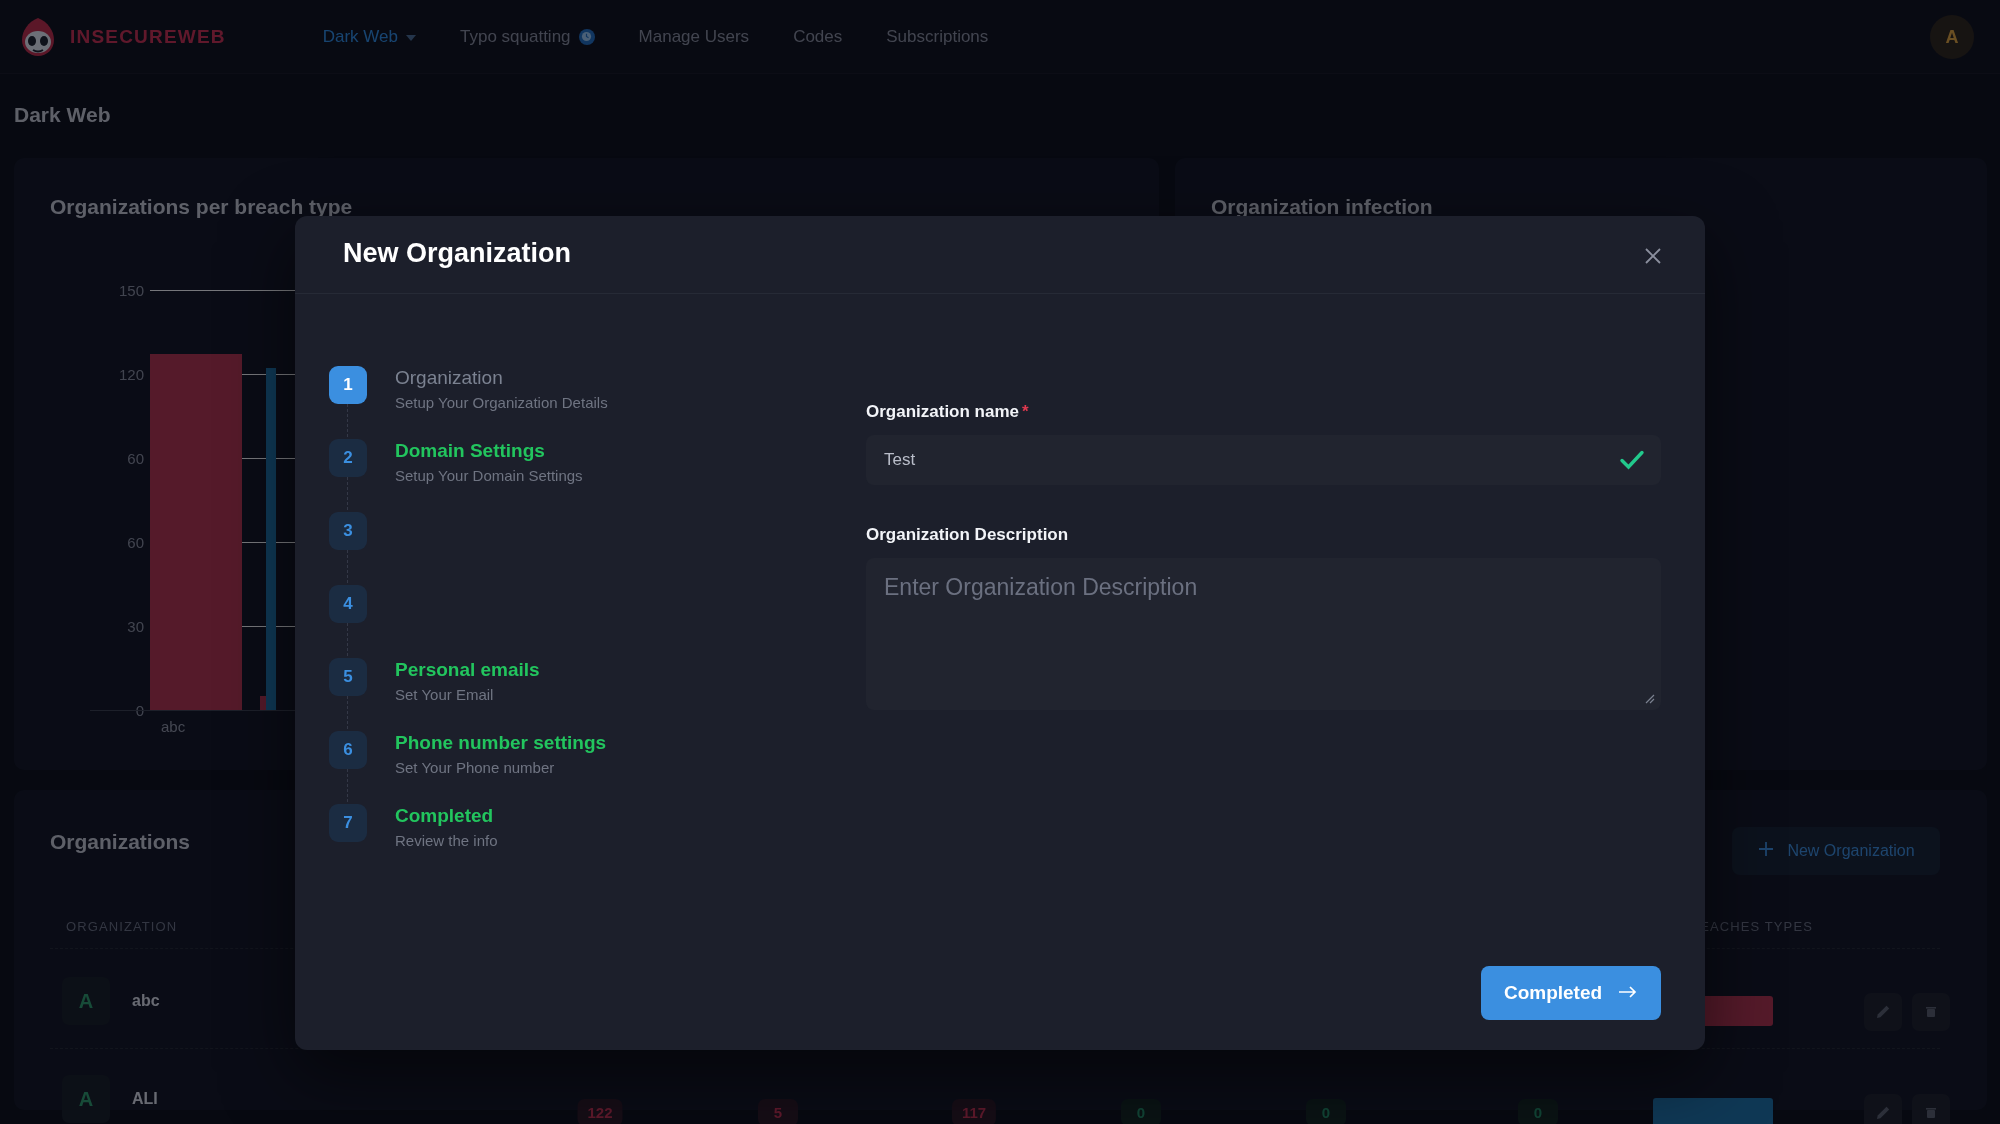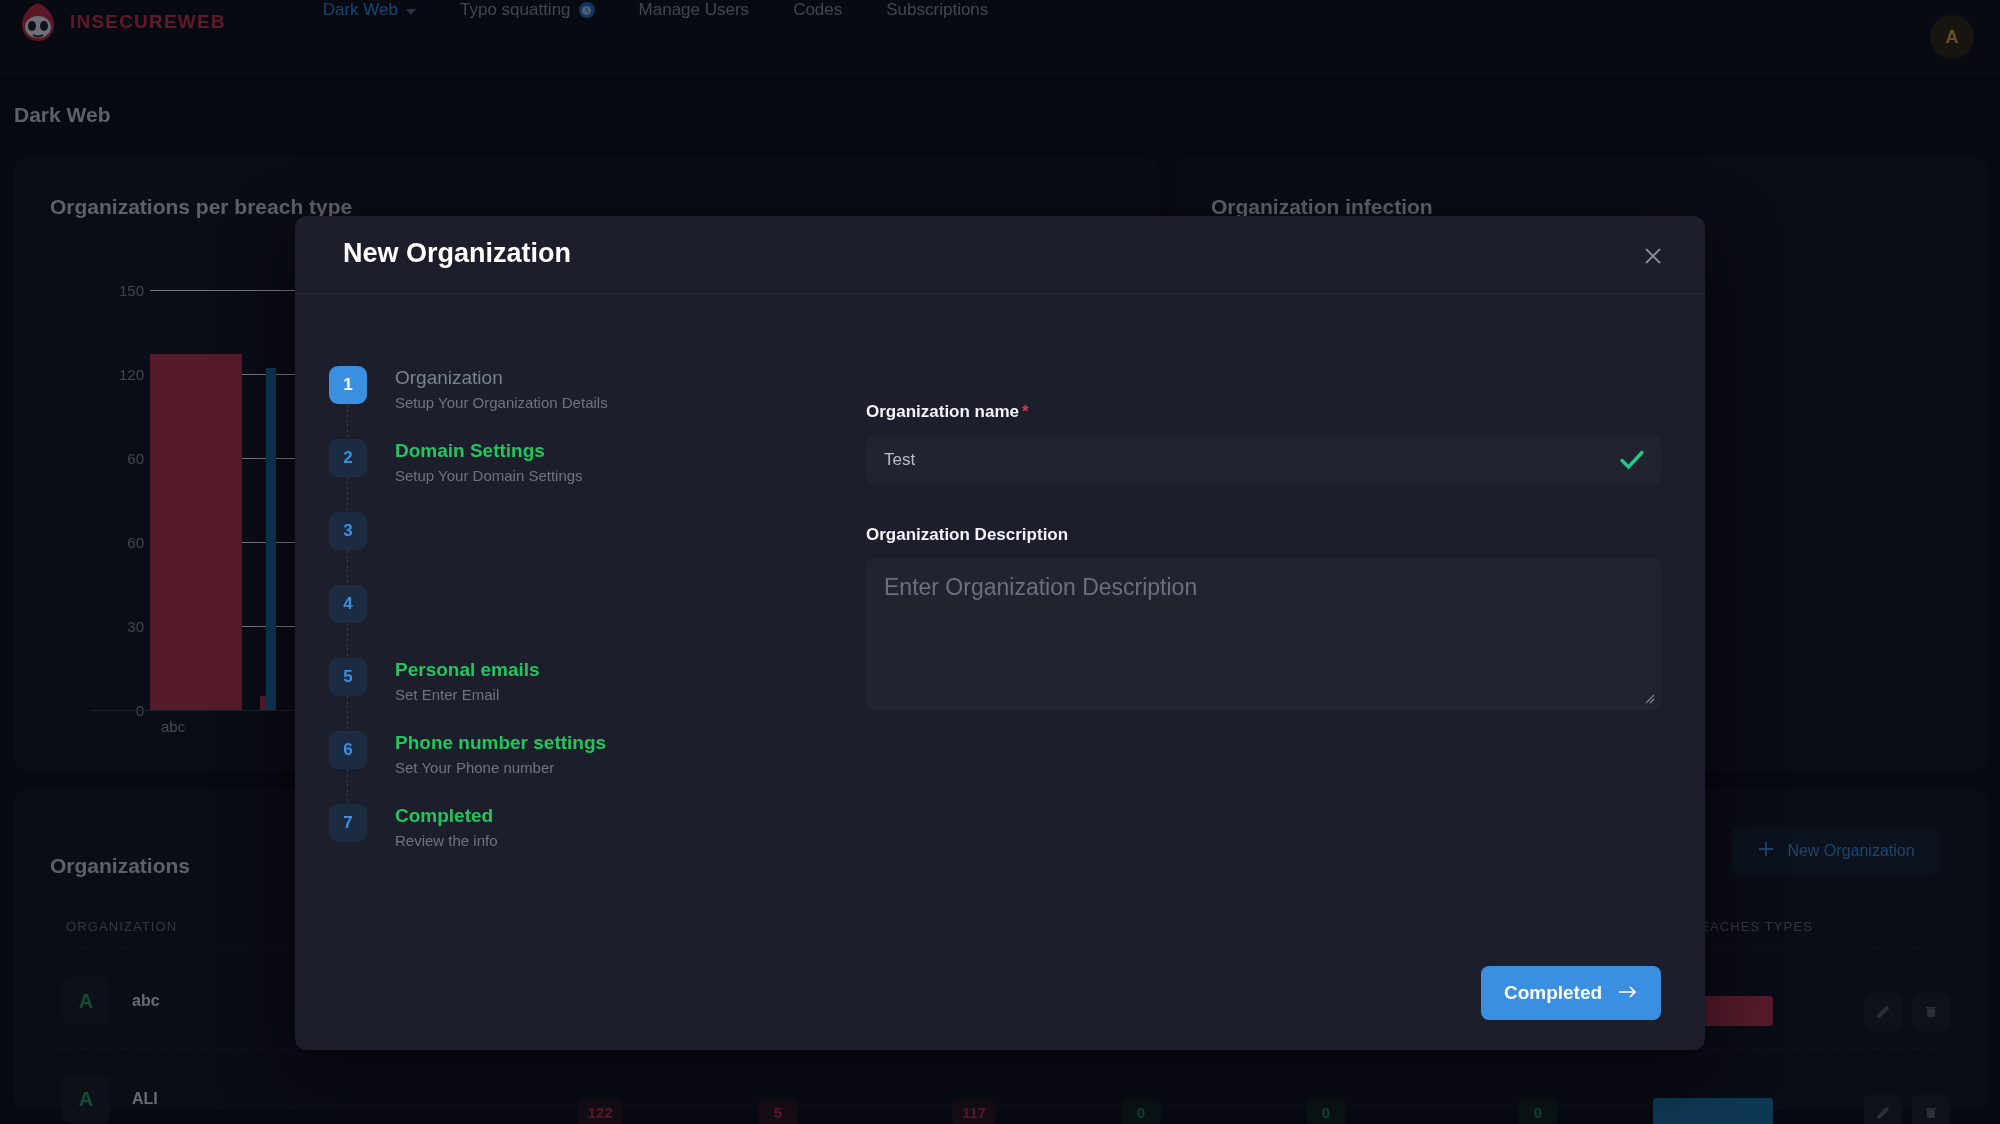--- a/index.html
+++ b/index.html
@@ -8,21 +8,21 @@
     background: #0a0c14;
     font-family: "Liberation Sans", sans-serif;
     overflow: hidden;
   }
   #root { position: relative; width: 2000px; height: 1124px; overflow: hidden; }
 
   
   .navbar {
     position: absolute; top: 0; left: 0; width: 2000px; height: 74px;
     background: #0d0f17;
-    display: flex; align-items: flex-start;
+    display: flex; align-items: center;
     border-bottom: 1px solid #14161f;
     z-index: 5;
   }
   .brand { display: flex; align-items: center; gap: 10px; margin-left: 16px; }
   .brand-mark { width: 44px; height: 44px; }
   .brand-text {
     color: #cf2e4f; font-size: 19px; font-weight: 700;
     letter-spacing: 1.2px;
   }
   .nav-links { display: flex; align-items: center; margin-left: 75px; gap: 0; }
@@ -79,21 +79,21 @@
     white-space: nowrap;
   }
   .axis-x { position: absolute; left: 90px; top: 710px; width: 230px; height: 1px; background: #3b3f4d; }
   .bar { position: absolute; bottom: 0; }
   .xcat { position: absolute; top: 718px; color: #9296a4; font-size: 15px; }
 
   
   .card-bottom { left: 14px; top: 790px; width: 1973px; height: 320px; }
   .org-heading {
     position: absolute; left: 50px; top: 830px;
-    color: #c9ccd6; font-size: 21px; font-weight: 700; margin-top: 24px;
+    color: #c9ccd6; font-size: 21px; font-weight: 700;
   }
   .new-org-btn {
     position: absolute; right: 60px; top: 827px;
     width: 208px; height: 48px; border-radius: 8px;
     background: #14202f; color: #3b8fe0;
     display: flex; align-items: center; justify-content: center; gap: 12px;
     font-size: 16px; cursor: pointer; border: none;
   }
   .th {
     position: absolute; top: 919px; color: #6b7080;
@@ -370,21 +370,21 @@
           </div>
           <div class="step">
             <div class="connector"></div>
             <div class="step-badge">4</div>
           </div>
           <div class="step">
             <div class="connector"></div>
             <div class="step-badge">5</div>
             <div>
               <div class="step-label">Personal emails</div>
-              <div class="step-sub">Set Enter Email</div>
+              <div class="step-sub">Set Your Email</div>
             </div>
           </div>
           <div class="step">
             <div class="connector"></div>
             <div class="step-badge">6</div>
             <div>
               <div class="step-label">Phone number settings</div>
               <div class="step-sub">Set Your Phone number</div>
             </div>
           </div>

